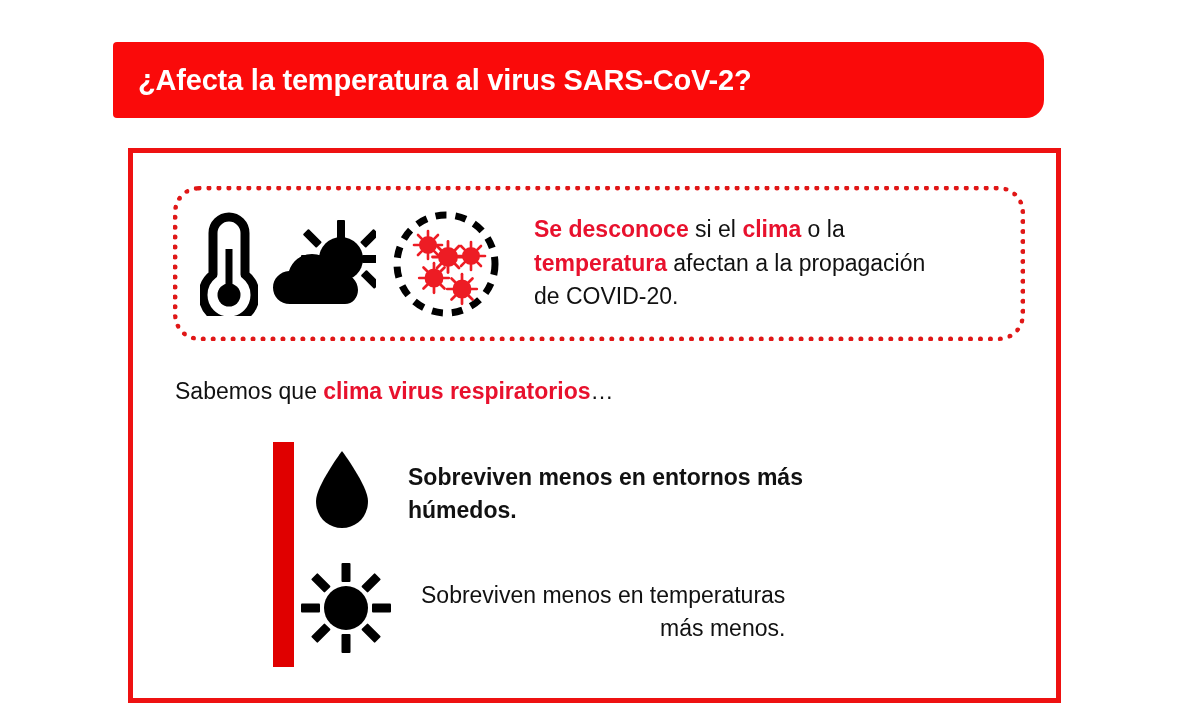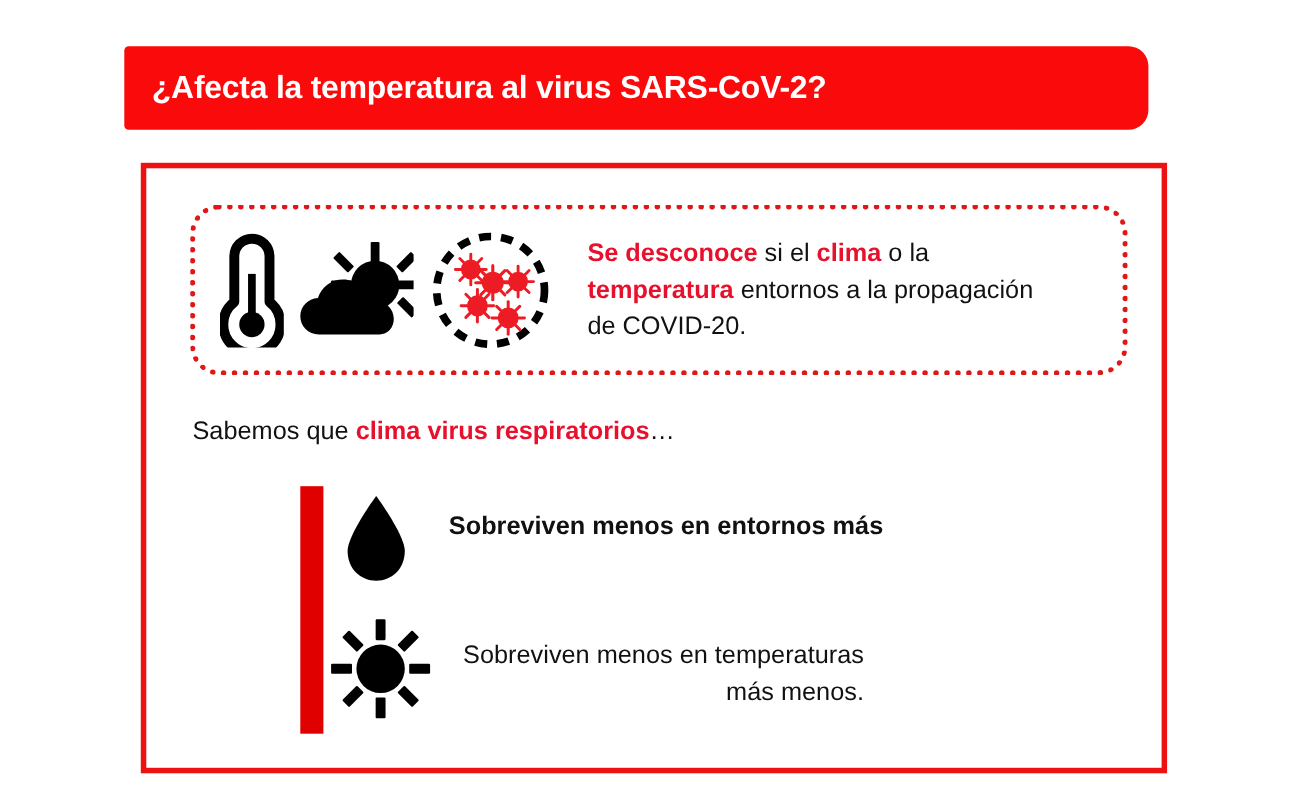--- a/index.html
+++ b/index.html
@@ -247,21 +247,21 @@
           </g>
         </svg>
       </span>
     </div>
 
     <div id="callout-text">
       <div>
         <span class="red-bold">Se desconoce</span><span> si el </span><span class="red-bold">clima</span><span> o la</span>
       </div>
       <div>
-        <span class="red-bold">temperatura</span><span> entornos a la propagación</span>
+        <span class="red-bold">temperatura</span><span> afectan a la propagación</span>
       </div>
       <div>
         <span>de COVID-20.</span>
       </div>
     </div>
   </div>
 
   <div id="intro-line">
     <span>Sabemos que </span><span class="red-bold">clima virus respiratorios</span><span>…</span>
   </div>
@@ -273,20 +273,21 @@
       <svg width="66" height="82" viewBox="0 0 66 82" aria-hidden="true">
         <path d="M33 2
                  C33 2 7 37 7 52
                  C7 68 18.6 79 33 79
                  C47.4 79 59 68 59 52
                  C59 37 33 2 33 2 Z" fill="#000000"></path>
       </svg>
     </span>
     <div class="bullet-text" id="bullet-text-1">
       <div>Sobreviven menos en entornos más</div>
+      <div>húmedos.</div>
     </div>
   </div>
 
   <div class="bullet-row" id="bullet-row-2">
     <span class="bullet-icon">
       <svg width="94" height="94" viewBox="0 0 94 94" aria-hidden="true">
         <g fill="#000000">
           <circle cx="47" cy="47" r="22"></circle>
           <rect x="42.5" y="2" width="9" height="19" rx="1"></rect>
           <rect x="42.5" y="73" width="9" height="19" rx="1"></rect>

